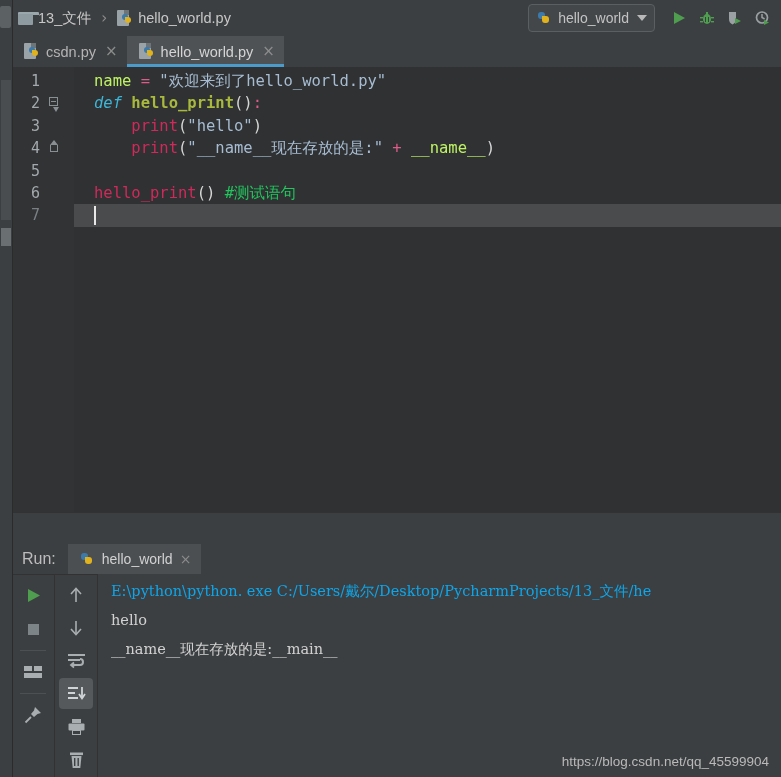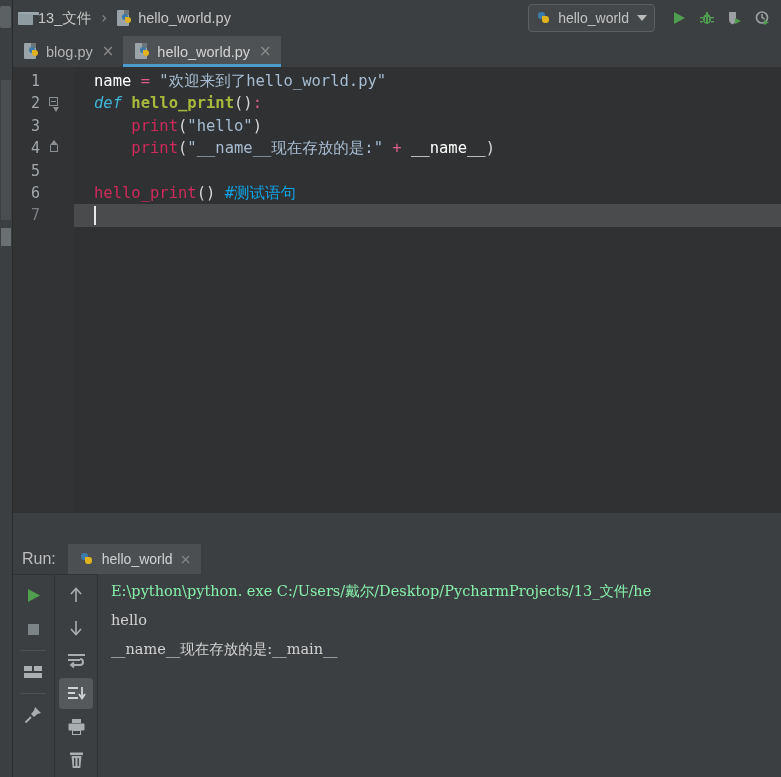--- a/index.html
+++ b/index.html
@@ -204,27 +204,27 @@
     font-family: "DejaVu Sans Mono", monospace;
     font-size: 15.5px;
     white-space: pre;
     color: #d8d8d8;
     padding-left: 20px;
     box-sizing: border-box;
   }
   .code-line.current {
     background: #4a4b4c;
   }
-  .tok-plain  { color: #ffffff; text-align: center; }
+  .tok-plain  { color: #bef264; text-align: center; }
   .tok-op     { color: #e05b8a; }
   .tok-kw     { color: #3fb5d8; font-style: italic; }
   .tok-fn     { color: #a9b93d; font-weight: bold; }
   .tok-fncall { color: #cf2a5b; }
   .tok-str    { color: #a7bcd2; }
-  .tok-cmt    { color: #0ea5e9; }
+  .tok-cmt    { color: #22c55e; }
   .tok-punct  { color: #d6d6d6; }
 
   .caret {
     position: absolute;
     width: 2px; height: 19px;
     background: #e8e8e8;
     left: 20px; top: 2px;
   }
 
   
@@ -291,21 +291,21 @@
     border-left: 1px solid #323232;
     overflow: hidden;
   }
   .con-line {
     position: absolute; left: 13px;
     font-family: "DejaVu Serif", serif;
     font-size: 14.5px;
     white-space: pre;
     height: 29px; line-height: 29px;
   }
-  .con-yellow { color: #86efac; }
+  .con-yellow { color: #0ea5e9; }
   .con-white  { color: #d2d2d2; }
 
   .watermark {
     position: absolute; right: 12px; bottom: 8px;
     color: #b9b9b9;
     font-size: 13.5px;
     font-family: "Liberation Sans", sans-serif;
   }
 
   
@@ -387,21 +387,21 @@
   </div>
 
   <div class="tabbar">
     <div class="tab">
       <span class="py-icon">
         <span class="doc"></span>
           <span class="fold"></span>
         <span class="snake-b"></span>
           <span class="snake-y"></span>
       </span>
-      <span>blog.py</span>
+      <span>csdn.py</span>
       <span class="tclose">×</span>
     </div>
     <div class="tab active">
       <span class="py-icon">
         <span class="doc"></span>
           <span class="fold"></span>
         <span class="snake-b"></span>
           <span class="snake-y"></span>
       </span>
       <span>hello_world.py</span>
@@ -532,15 +532,16 @@
       </div>
     </div>
 
     <div class="console" id="console">
         <div class="con-line con-yellow" style="top: 3px;">E:\python\python. exe C:/Users/戴尔/Desktop/PycharmProjects/13_文件/he</div>
         <div class="con-line con-white" style="top: 32px;">hello</div>
         <div class="con-line con-white" style="top: 61px;">__name__现在存放的是:__main__</div>
         <div class="con-line con-white" style="top: 90px;"></div>
       </div>
 
+    <div class="watermark">https://blog.csdn.net/qq_45599904</div>
   </div>
 
 </div>
 
 </body></html>

